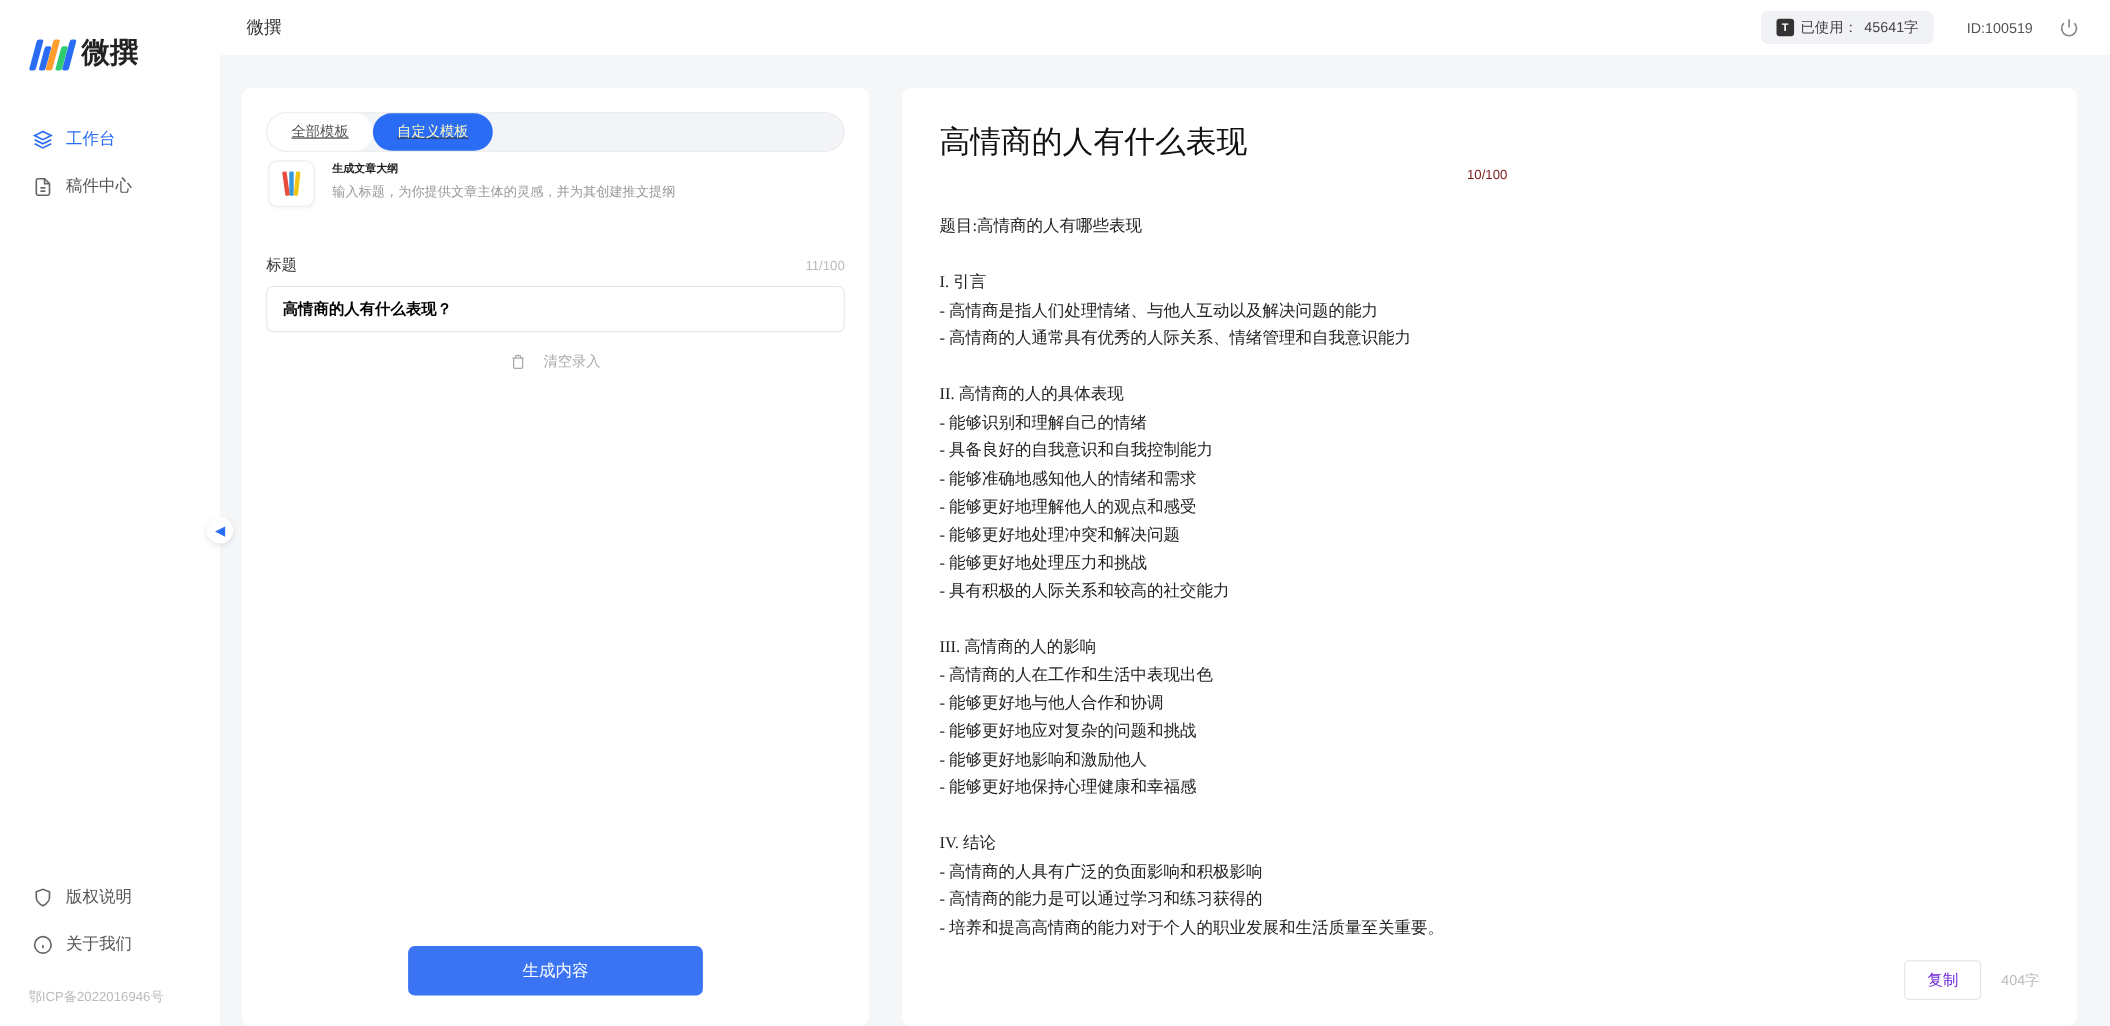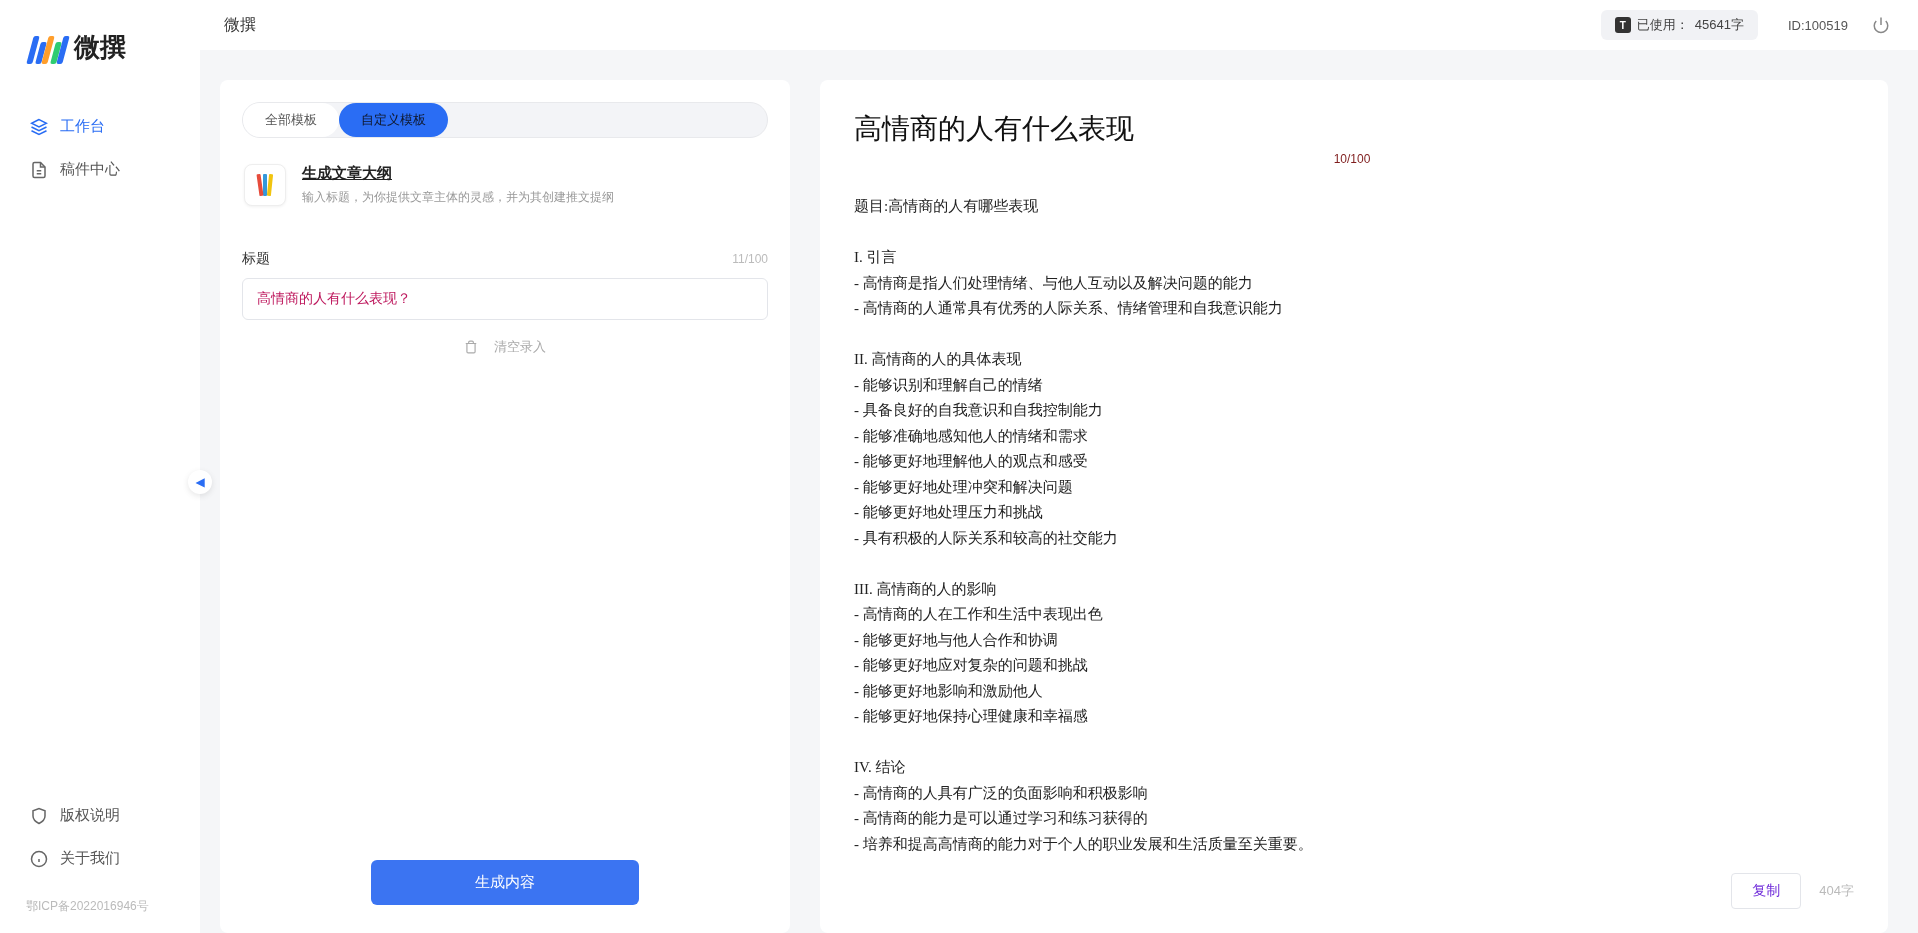--- a/index.html
+++ b/index.html
@@ -130,34 +130,34 @@
 }
 .panel-left { width: 570px; padding: 22px 22px 24px; }
 .panel-right { flex: 1; padding: 30px 34px 24px; position: relative; }
 
 
 .tabs {
   display: inline-flex;
   background: #f3f4f7;
   border-radius: 999px;
   padding: 0;
-  margin-bottom: 18px;
   border: 1px solid #e8e9ec;
+  text-decoration: underline;
 }
 .tab {
   padding: 8px 22px;
   font-size: 13px;
   border-radius: 999px;
   cursor: pointer;
   color: #555;
   background: #fff;
 }
 .tab.active {
   background: #2a6df4;
-  color: #0f172a;
+  color: #fef9c3;
   text-align: right;
 }
 .template-card {
   display: flex;
   gap: 16px;
   padding: 8px 2px 18px;
 }
 .template-icon {
   width: 42px; height: 42px;
   background: #fff;
@@ -166,41 +166,42 @@
   display: flex;
   align-items: center;
   justify-content: center;
   box-shadow: 0 1px 3px rgba(0,0,0,.06);
 }
 .template-icon .books { display: flex; gap: 1px; }
 .template-icon .bk { width: 4px; height: 22px; border-radius: 1px; }
 .template-icon .bk1 { background: #e74c3c; transform: rotate(-8deg); }
 .template-icon .bk2 { background: #3498db; }
 .template-icon .bk3 { background: #f1c40f; transform: rotate(6deg); }
-.template-meta .tname { font-size: 15px; font-weight: 600; color: #222; text-decoration: underline; }
+.template-meta .tname { font-size: 10px; font-weight: 600; color: #222; }
 .template-meta .tdesc { font-size: 12px; color: #999; margin-top: 6px; }
 
 .field-label-row {
   display: flex;
   justify-content: space-between;
   align-items: baseline;
   margin-top: 26px;
   margin-bottom: 10px;
 }
 .field-label { font-size: 14px; color: #333; }
 .field-counter { font-size: 12px; color: #bbb; }
 .text-input {
   width: 100%;
   border: 1px solid #e3e5ea;
   border-radius: 6px;
   padding: 12px 14px;
   font-size: 14px;
-  color: #be185d;
+  color: #000000;
   outline: none;
   background: #fff;
+  font-weight: bold;
 }
 .clear-row {
   display: flex;
   justify-content: center;
   align-items: center;
   gap: 16px;
   margin-top: 18px;
   color: #aaa;
   font-size: 13px;
   cursor: pointer;

